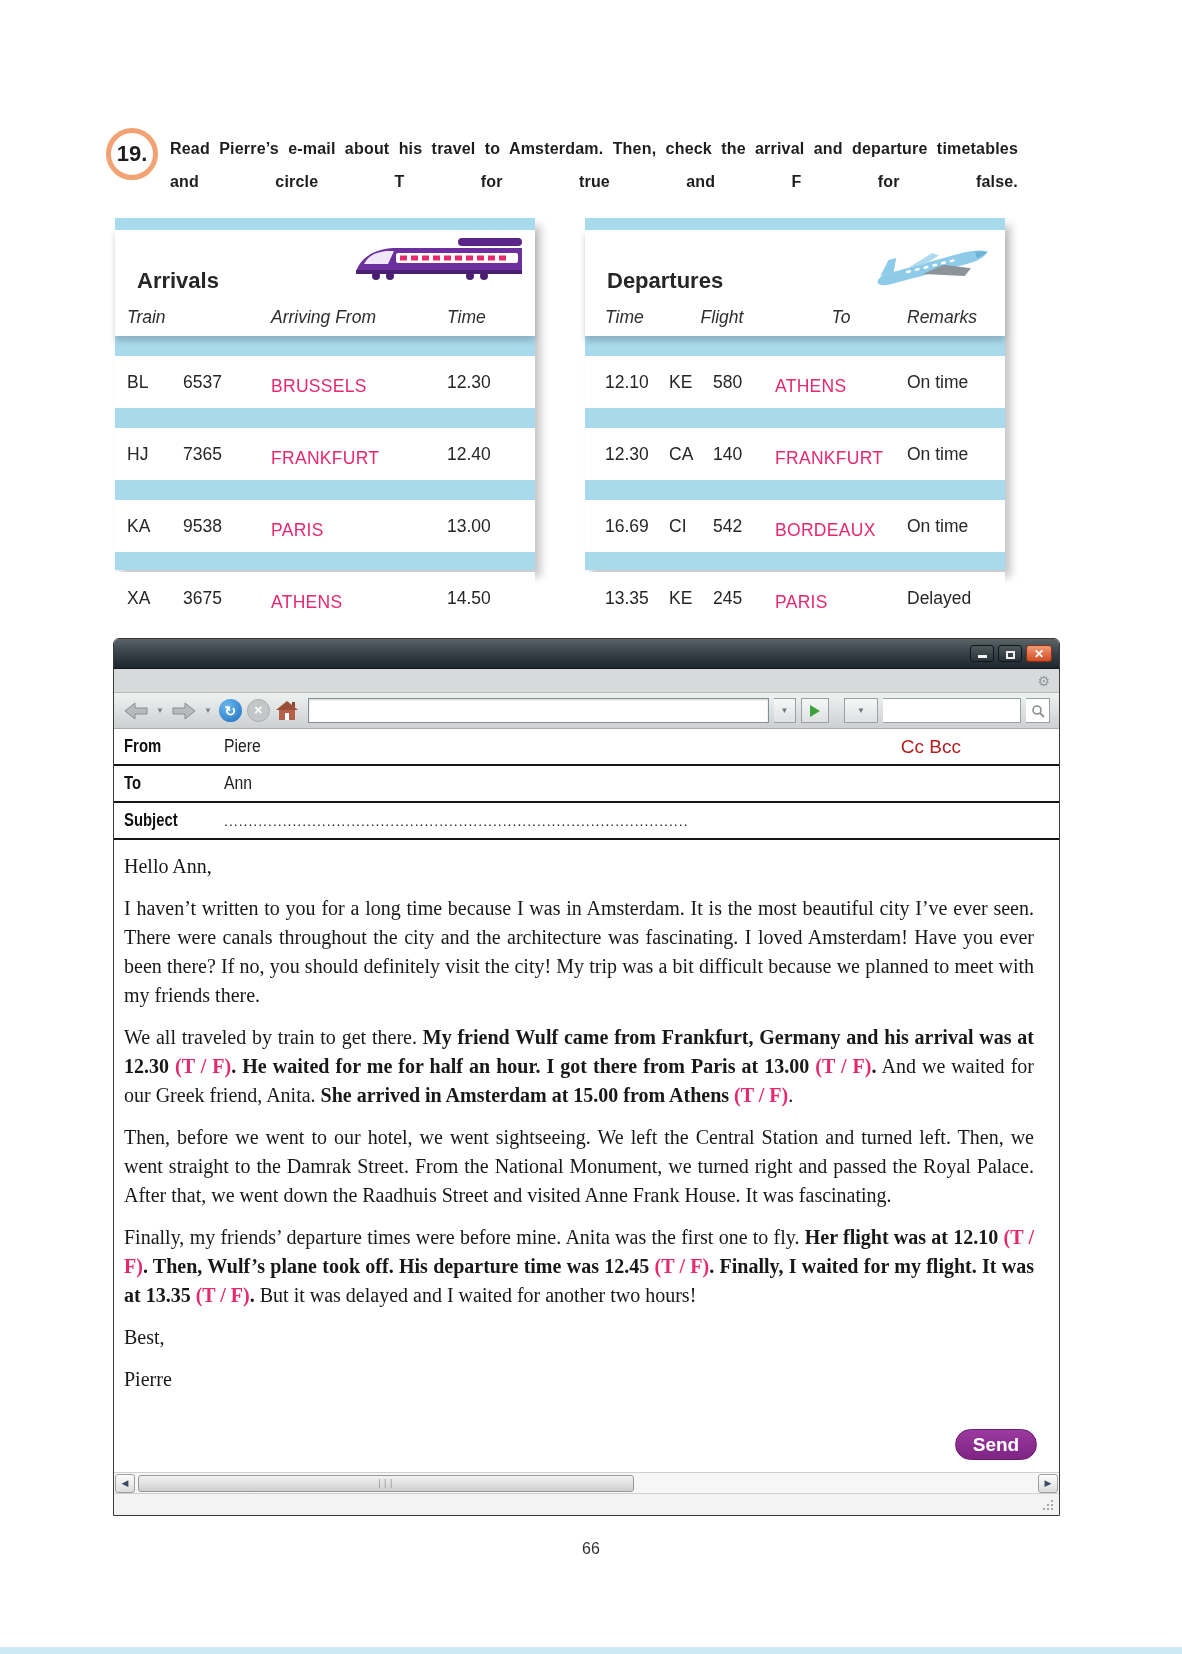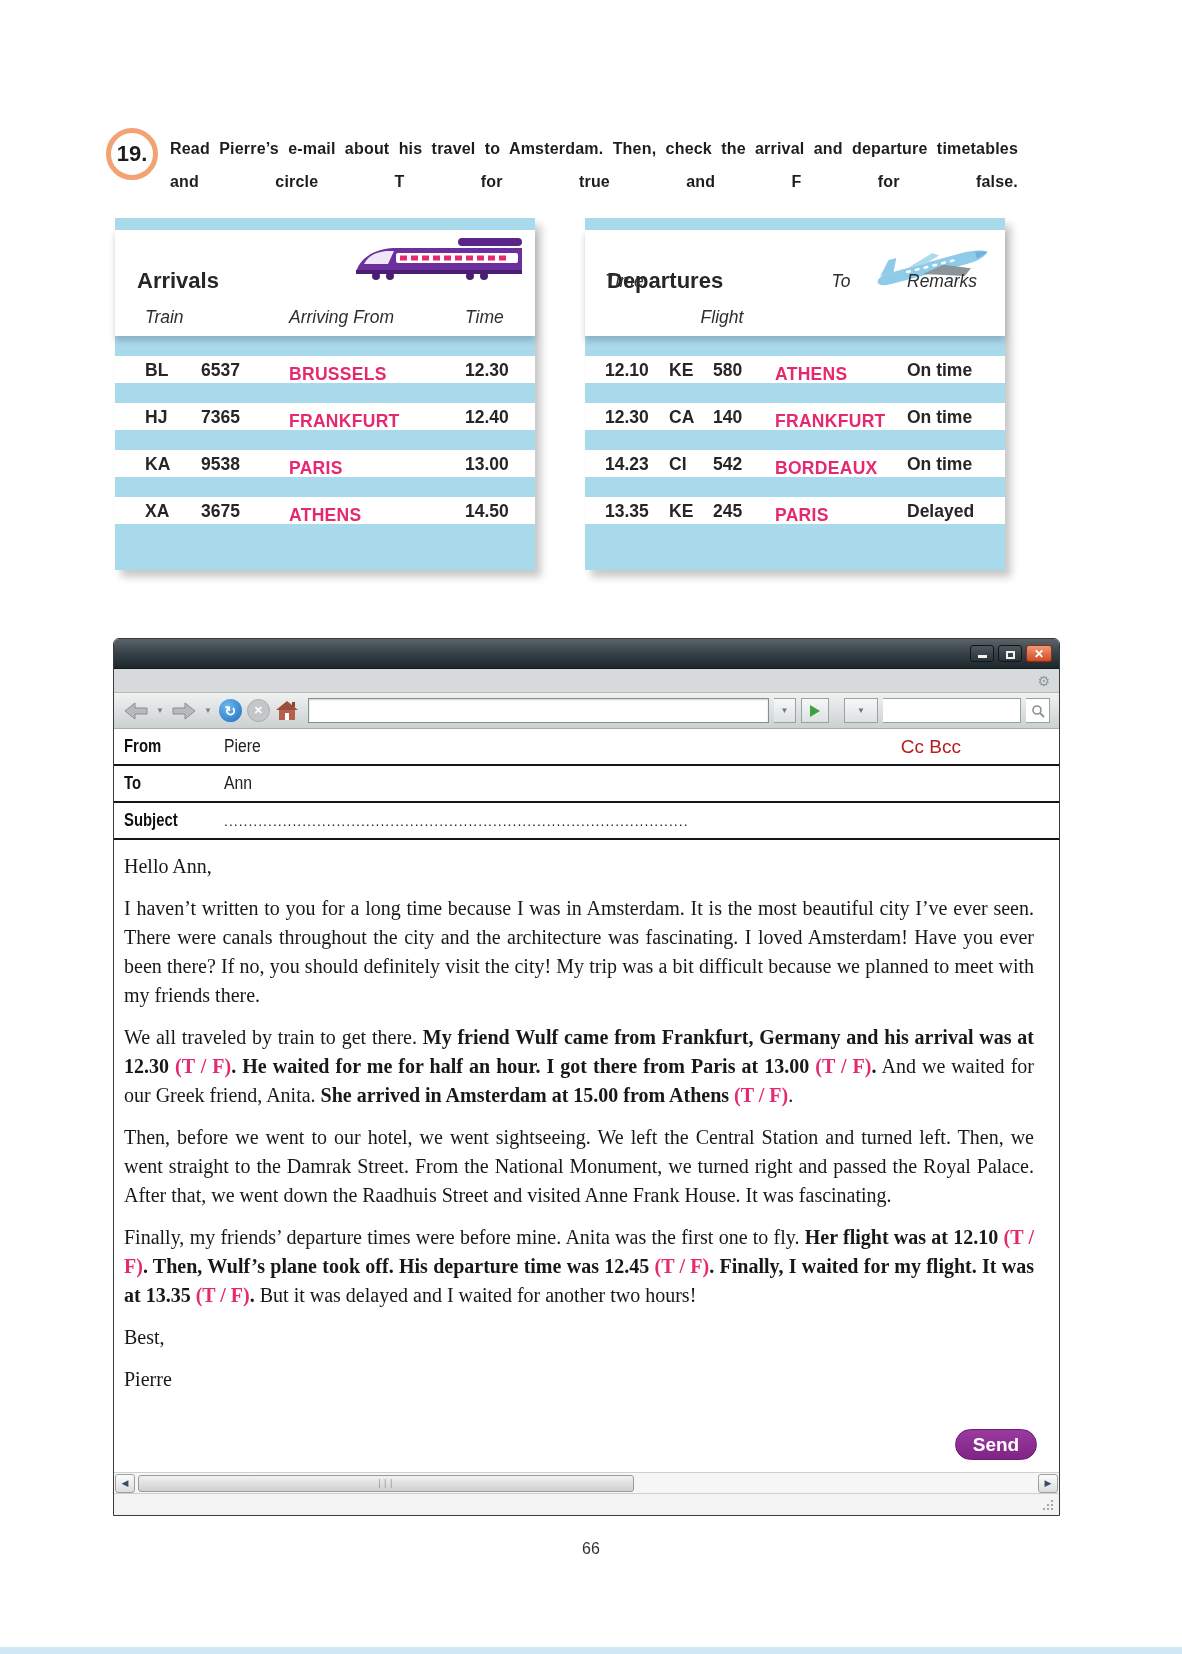--- a/index.html
+++ b/index.html
@@ -32,26 +32,26 @@
   }
   .card.arrivals { left:115px; }
   .card.departures { left:585px; }
   .card-head {
     position:relative; margin-top:12px; background:#ffffff; height:106px;
     box-shadow:0 5px 6px rgba(0,0,0,.18); padding:0 20px;
   }
   .card-title { position:absolute; left:22px; top:38px; font-size:22px; font-weight:bold; color:#262626; }
   .card-icon { position:absolute; right:10px; top:6px; }
   .cols { position:absolute; left:0; right:0; bottom:8px; display:grid; font-style:italic; font-size:17.5px; color:#2e2e2e; }
-  .arr-grid { grid-template-columns:56px 88px 176px 56px; padding-left:30px; }
+  .arr-grid { grid-template-columns:56px 88px 176px 56px; padding-left:12px; }
   .dep-grid { grid-template-columns:64px 44px 62px 132px 78px; padding-left:20px; }
-  .t-row { display:grid; align-items:center; background:#ffffff; height:27px; margin-top:20px; font-size:17.5px; color:#262626;font-weight:bold; }
+  .t-row { display:grid; align-items:center; background:#ffffff; height:52px; margin-top:20px; font-size:17.5px; color:#262626; }
   .city { color:#e6286e; letter-spacing:.3px;margin-top:8px; }
   .col-center { text-align:center; }
-  .flight-span { grid-column:2 / 4; text-align:center;margin-top:36px; }
+  .flight-span { grid-column:2 / 4; text-align:center; }
 
   
   .window {
     position:absolute; left:113px; top:638px; width:947px; height:878px;
     border:1px solid #3a3a3a; border-radius:6px 6px 0 0;
     background:#ffffff; display:flex; flex-direction:column;
   }
   .titlebar {
     height:30px; flex:0 0 auto; border-radius:5px 5px 0 0;
     background:linear-gradient(#5a6468, #39434a 45%, #1c262b);
@@ -253,21 +253,21 @@
           <span>On time</span>
         </div>
         <div class="t-row dep-grid">
           <span>12.30</span>
           <span>CA</span>
           <span>140</span>
           <span class="city">FRANKFURT</span>
           <span>On time</span>
         </div>
         <div class="t-row dep-grid">
-          <span>14.23</span>
+          <span>16.69</span>
           <span>CI</span>
           <span>542</span>
           <span class="city">BORDEAUX</span>
           <span>On time</span>
         </div>
         <div class="t-row dep-grid">
           <span>13.35</span>
           <span>KE</span>
           <span>245</span>
           <span class="city">PARIS</span>

